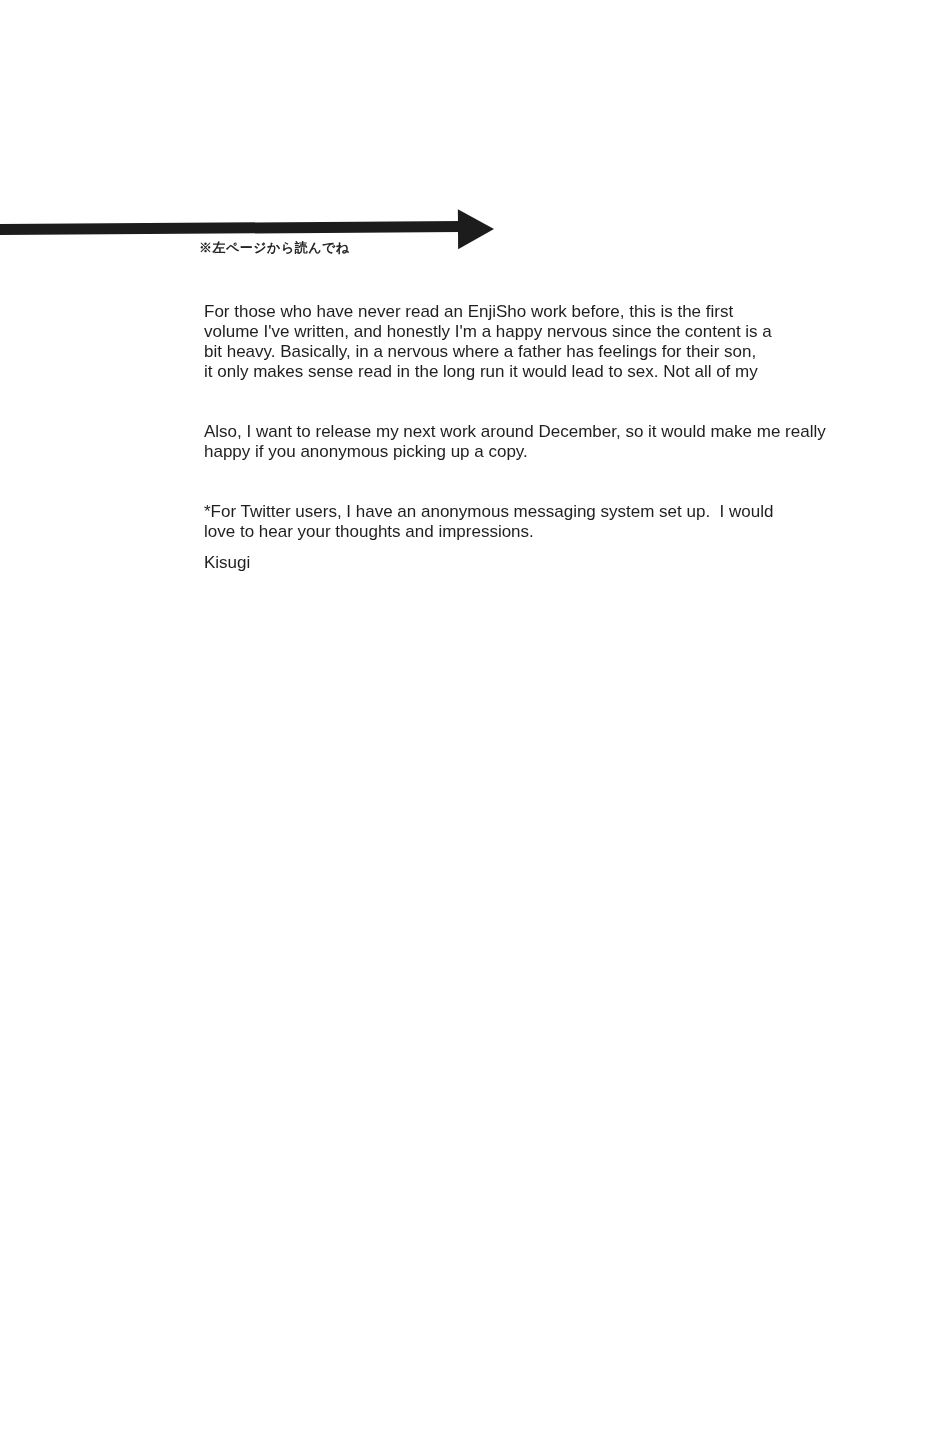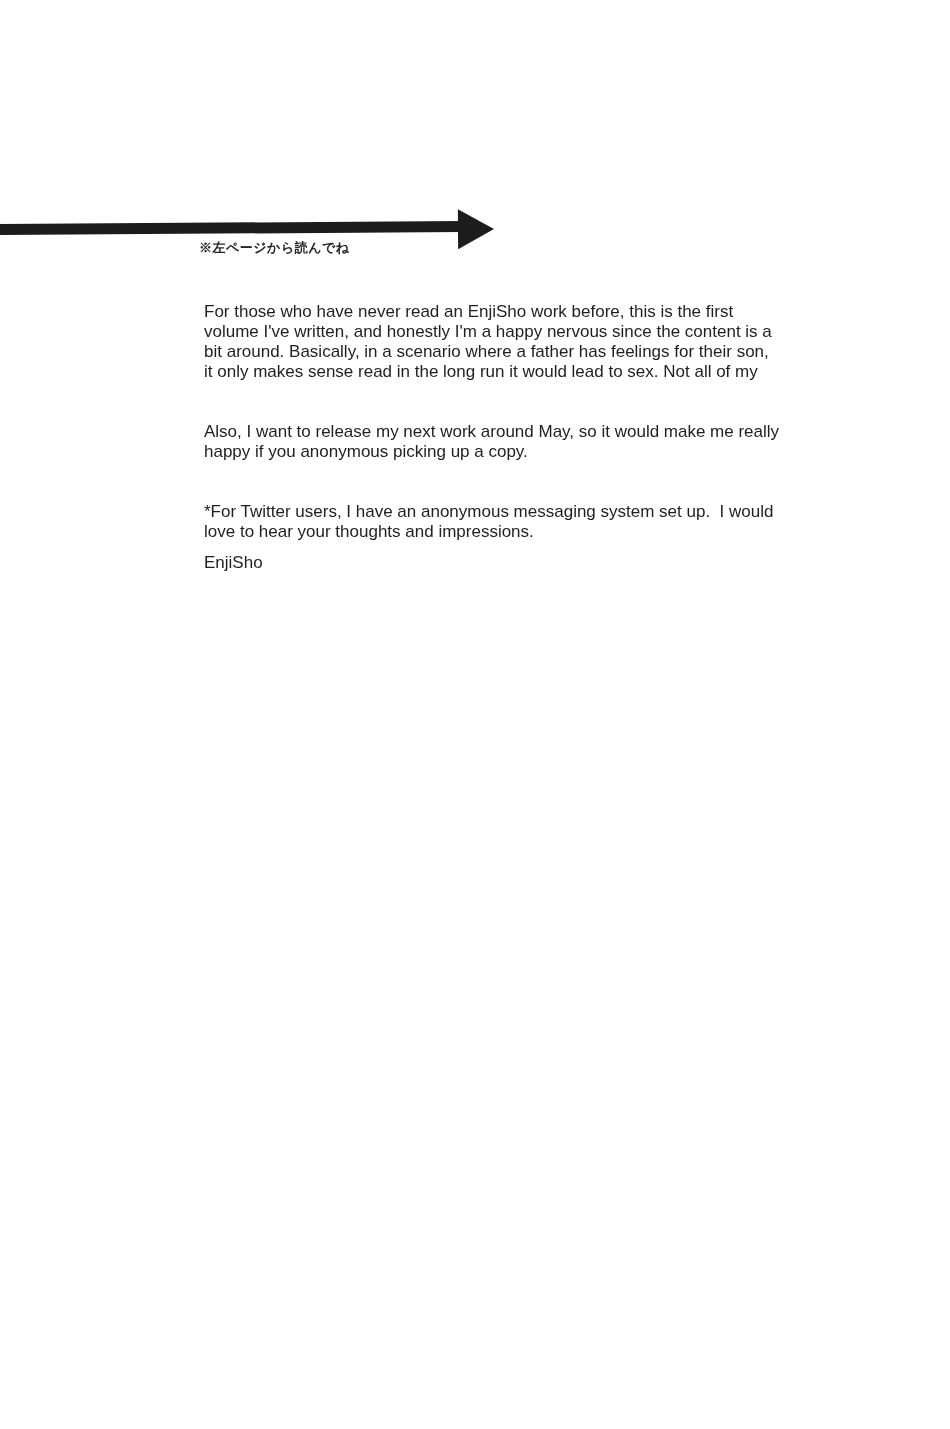--- a/index.html
+++ b/index.html
@@ -91,30 +91,30 @@
     <div class="arrow-head"></div>
   </div>
 
   <div class="caption">※左ページから読んでね</div>
 
   <div class="afterword">
 
     <p>
       <span class="line">For those who have never read an EnjiSho work before, this is the first</span>
       <span class="line">volume I've written, and honestly I'm a happy nervous since the content is a</span>
-      <span class="line">bit around. Basically, in a scenario where a father has feelings for their son,</span>
+      <span class="line">bit heavy. Basically, in a nervous where a father has feelings for their son,</span>
       <span class="line">it only makes sense read in the long run it would lead to sex. Not all of my</span>
     </p>
 
     <p>
-      <span class="line">Also, I want to release my next work around May, so it would make me really</span>
+      <span class="line">Also, I want to release my next work around December, so it would make me really</span>
       <span class="line">happy if you anonymous picking up a copy.</span>
     </p>
 
     <p class="small-gap">
       <span class="line">*For Twitter users, I have an anonymous messaging system set up.  I would</span>
       <span class="line">love to hear your thoughts and impressions.</span>
     </p>
 
-    <div class="signature">EnjiSho</div>
+    <div class="signature">Kisugi</div>
   </div>
 
 </div>
 
 </body></html>

